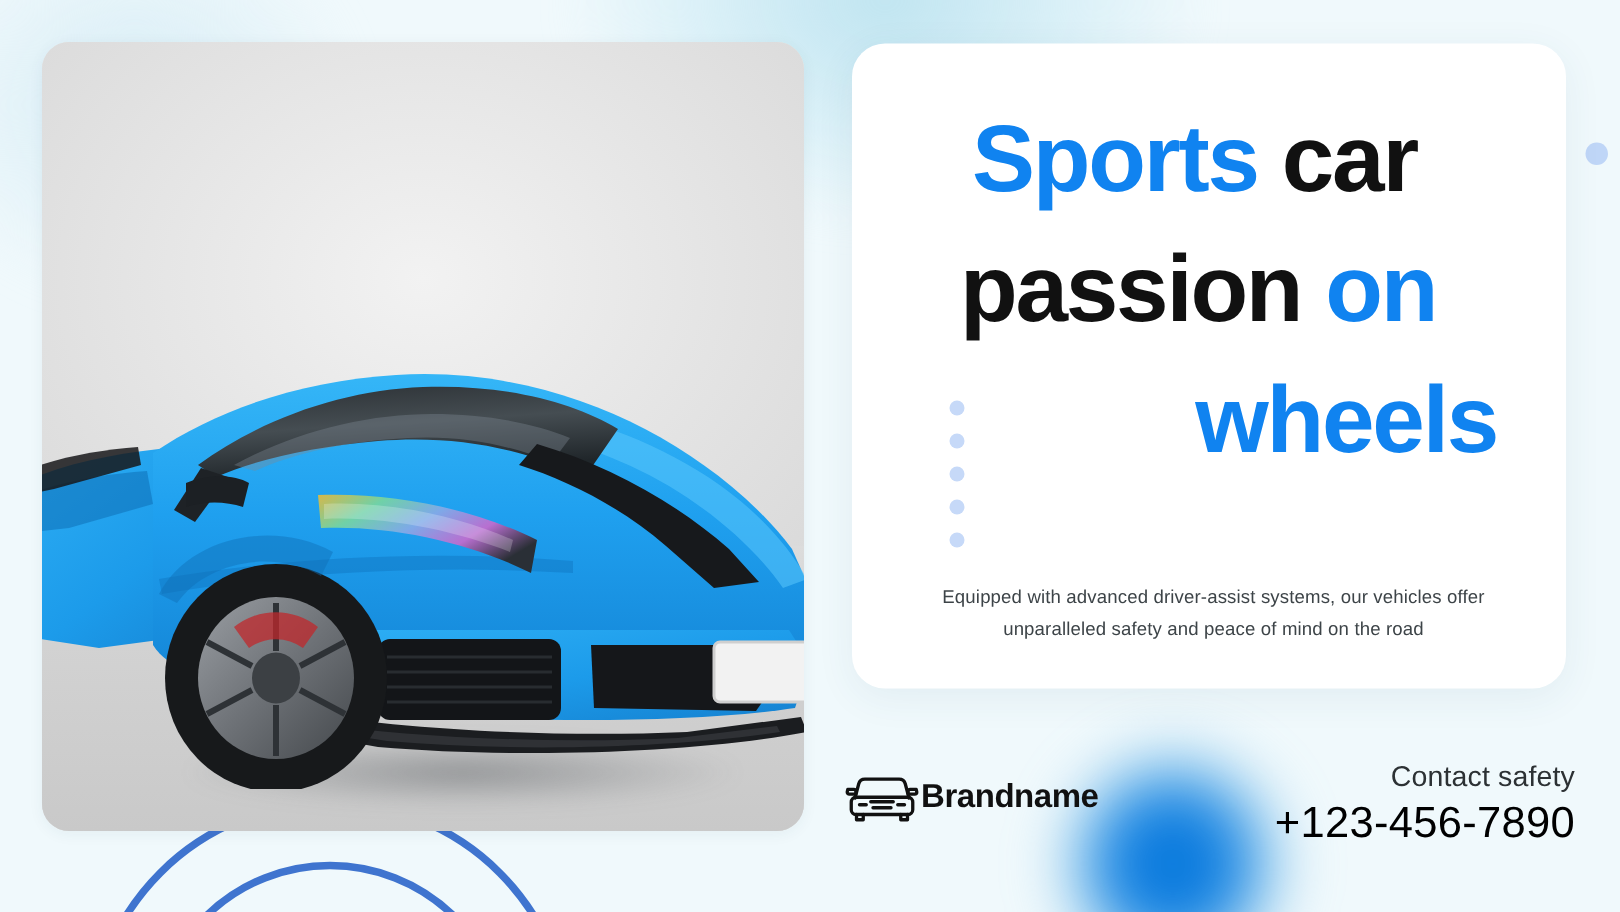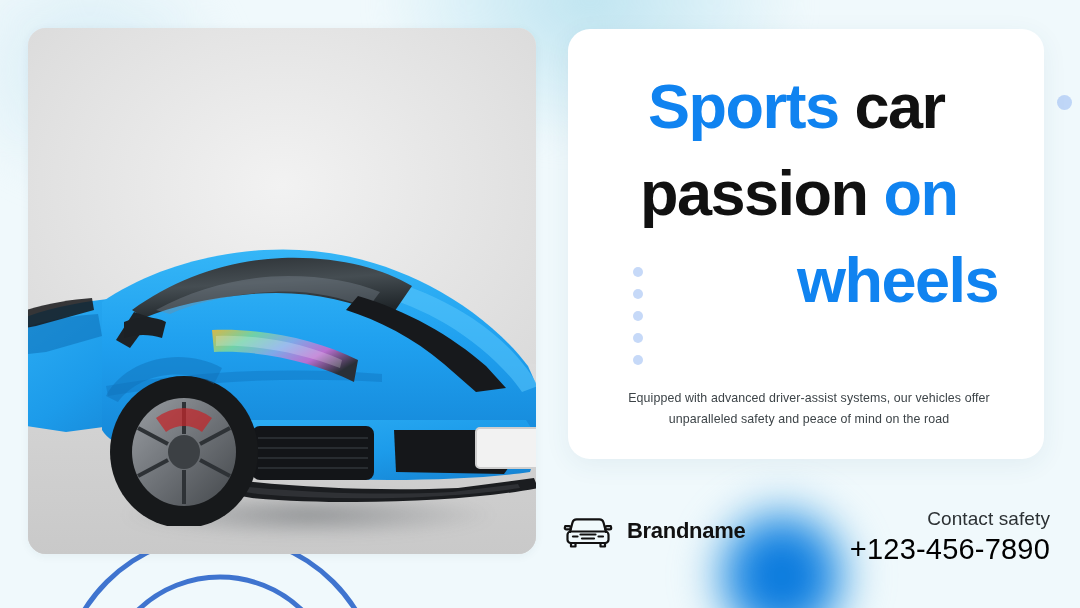--- a/index.html
+++ b/index.html
@@ -88,21 +88,21 @@
     position:absolute;left:48px;top:345px;width:386px;
     text-align:center;
     font-size:12.4px;line-height:21px;color:#3d4448;
     letter-spacing:.1px;
     margin-top:14px;
   }
 
   
   .brand{
     position:absolute;left:562px;top:512px;
-    display:flex;align-items:center;gap:13px;
+    display:flex;align-items:center;
   }
   .brand .car-icon{width:52px;height:38px;display:block;}
   .brand .name{
     font-size:22px;font-weight:bold;color:#111;letter-spacing:-.3px;
   }
   .contact{
     position:absolute;right:30px;top:505px;text-align:right;
   }
   .contact .label{font-size:19px;color:#2c3134;letter-spacing:.1px;line-height:28px;}
   .contact .number{font-size:29px;color:#000000;letter-spacing:.2px;line-height:32px;}

